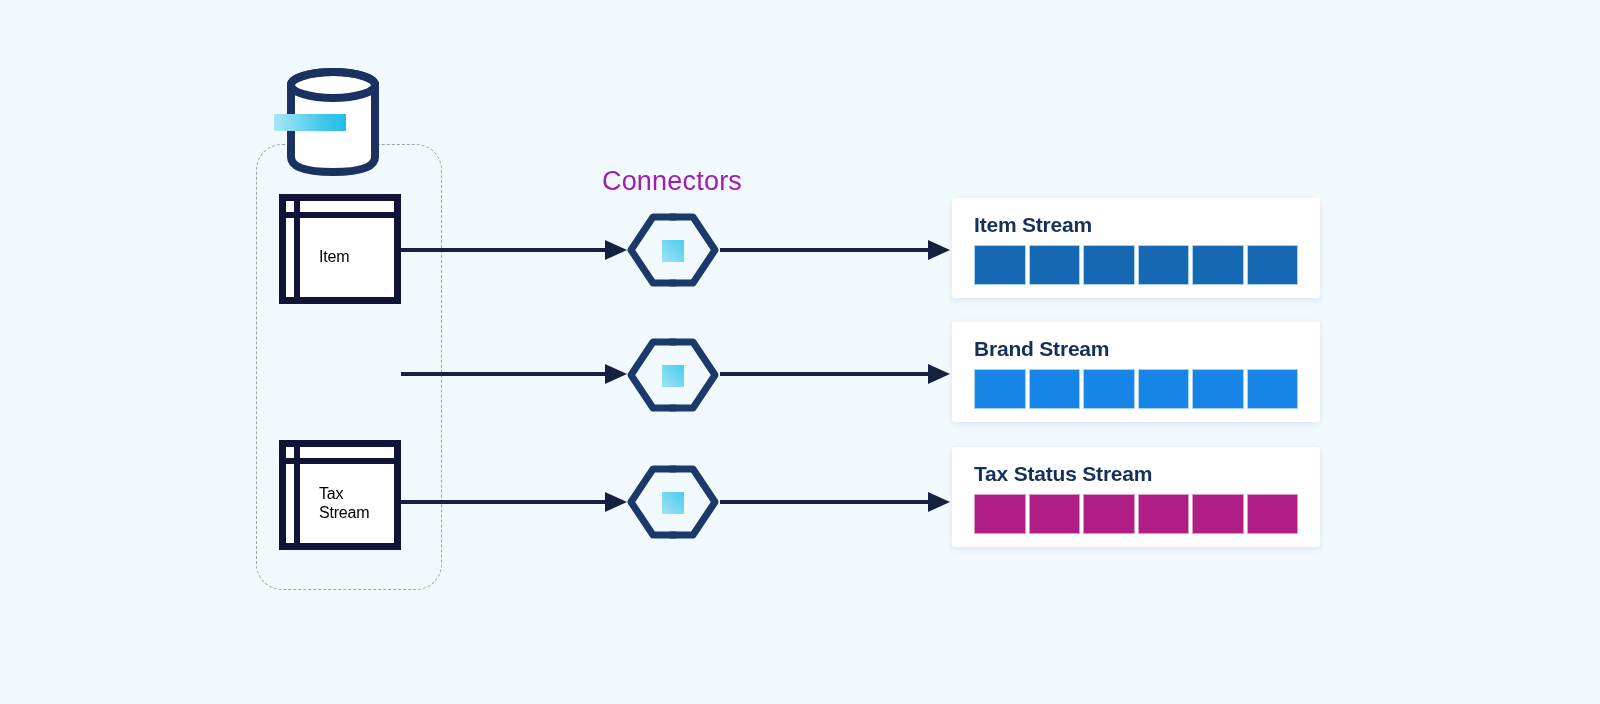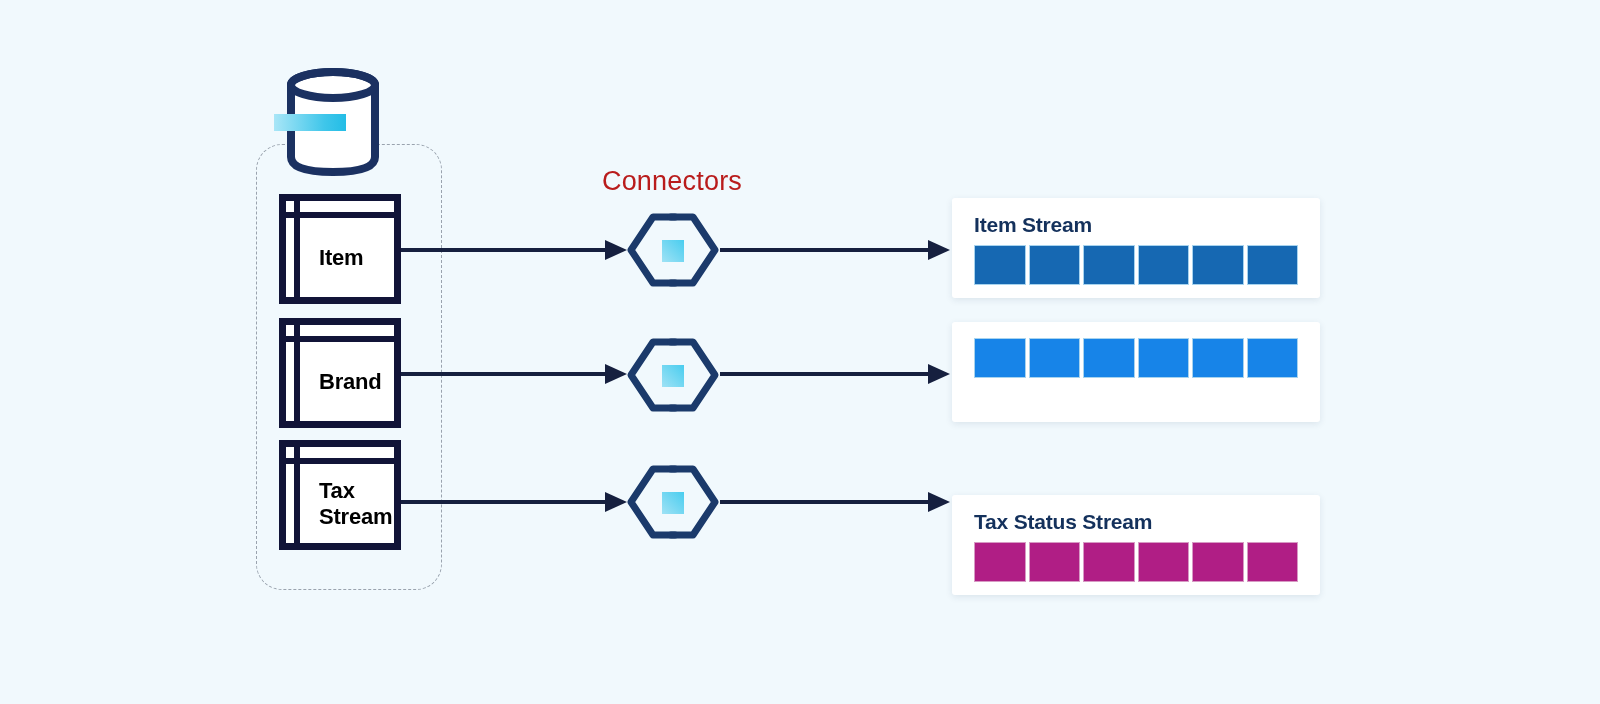--- a/index.html
+++ b/index.html
@@ -86,22 +86,22 @@
   .table-box .tbl-label {
     position: absolute;
     left: 33px;
     right: 6px;
     top: 17px;
     bottom: 0;
     display: flex;
     flex-direction: column;
     align-items: flex-start;
     justify-content: center;
-    font-size: 22px;
-    font-weight: bold;
+    font-size: 16px;
+    font-weight: normal;
     color: #000000;
     line-height: 1.18;
     letter-spacing: -0.2px;
     text-align: right;
   }
   #table-item   { top: 194px; }
   #table-brand  { top: 318px; }
   #table-tax    { top: 440px; }
 
   
@@ -139,21 +139,21 @@
 
   
   #connectors-label {
     position: absolute;
     left: 560px;
     top: 166px;
     width: 224px;
     text-align: center;
     font-size: 27px;
     font-weight: 400;
-    color: #b91c1c;
+    color: #a21caf;
     letter-spacing: 0.2px;
   }
   .connector-icon {
     position: absolute;
     left: 625px;
     width: 96px;
     height: 78px;
   }
   #connector-item  { top: 211px; }
   #connector-brand { top: 336px; }
@@ -166,21 +166,21 @@
     width: 368px;
     height: 100px;
     background: #ffffff;
     border-radius: 3px;
     box-shadow: 0 2px 7px rgba(30, 50, 90, 0.10);
     box-sizing: border-box;
     padding: 16px 22px 0 22px;
   }
   #card-item  { top: 198px; }
   #card-brand { top: 322px; }
-  #card-tax   { top: 447px; margin-top: 48px; }
+  #card-tax   { top: 447px; }
   .stream-title {
     font-size: 21px;
     font-weight: bold;
     color: #14315c;
     letter-spacing: -0.2px;
     margin: 0 0 10px 0;
     line-height: 1;
   }
   .segments {
     display: flex;
@@ -216,29 +216,20 @@
   <div class="table-box" id="table-item">
     <div class="hdr-row">
       <div class="hdr-cell"></div>
     </div>
     <div class="left-col"></div>
     <div class="tbl-label">
       <span>Item</span>
     </div>
   </div>
 
-  <div class="table-box" id="table-brand">
-    <div class="hdr-row">
-      <div class="hdr-cell"></div>
-    </div>
-    <div class="left-col"></div>
-    <div class="tbl-label">
-      <span>Brand</span>
-    </div>
-  </div>
 
   <div class="table-box" id="table-tax">
     <div class="hdr-row">
       <div class="hdr-cell"></div>
     </div>
     <div class="left-col"></div>
     <div class="tbl-label">
       <span>Tax</span>
       <span>Stream</span>
     </div>
@@ -317,20 +308,21 @@
     <div class="segments">
         <div class="segment" style="background: rgb(22, 104, 178); border-color: rgb(167, 211, 238);"></div>
         <div class="segment" style="background: rgb(22, 104, 178); border-color: rgb(167, 211, 238);"></div>
         <div class="segment" style="background: rgb(22, 104, 178); border-color: rgb(167, 211, 238);"></div>
         <div class="segment" style="background: rgb(22, 104, 178); border-color: rgb(167, 211, 238);"></div>
         <div class="segment" style="background: rgb(22, 104, 178); border-color: rgb(167, 211, 238);"></div>
         <div class="segment" style="background: rgb(22, 104, 178); border-color: rgb(167, 211, 238);"></div>
       </div>
   </div>
   <div class="stream-card" id="card-brand">
+    <div class="stream-title">Brand Stream</div>
     <div class="segments">
         <div class="segment" style="background: rgb(23, 132, 232); border-color: rgb(167, 211, 238);"></div>
         <div class="segment" style="background: rgb(23, 132, 232); border-color: rgb(167, 211, 238);"></div>
         <div class="segment" style="background: rgb(23, 132, 232); border-color: rgb(167, 211, 238);"></div>
         <div class="segment" style="background: rgb(23, 132, 232); border-color: rgb(167, 211, 238);"></div>
         <div class="segment" style="background: rgb(23, 132, 232); border-color: rgb(167, 211, 238);"></div>
         <div class="segment" style="background: rgb(23, 132, 232); border-color: rgb(167, 211, 238);"></div>
       </div>
   </div>
   <div class="stream-card" id="card-tax">

